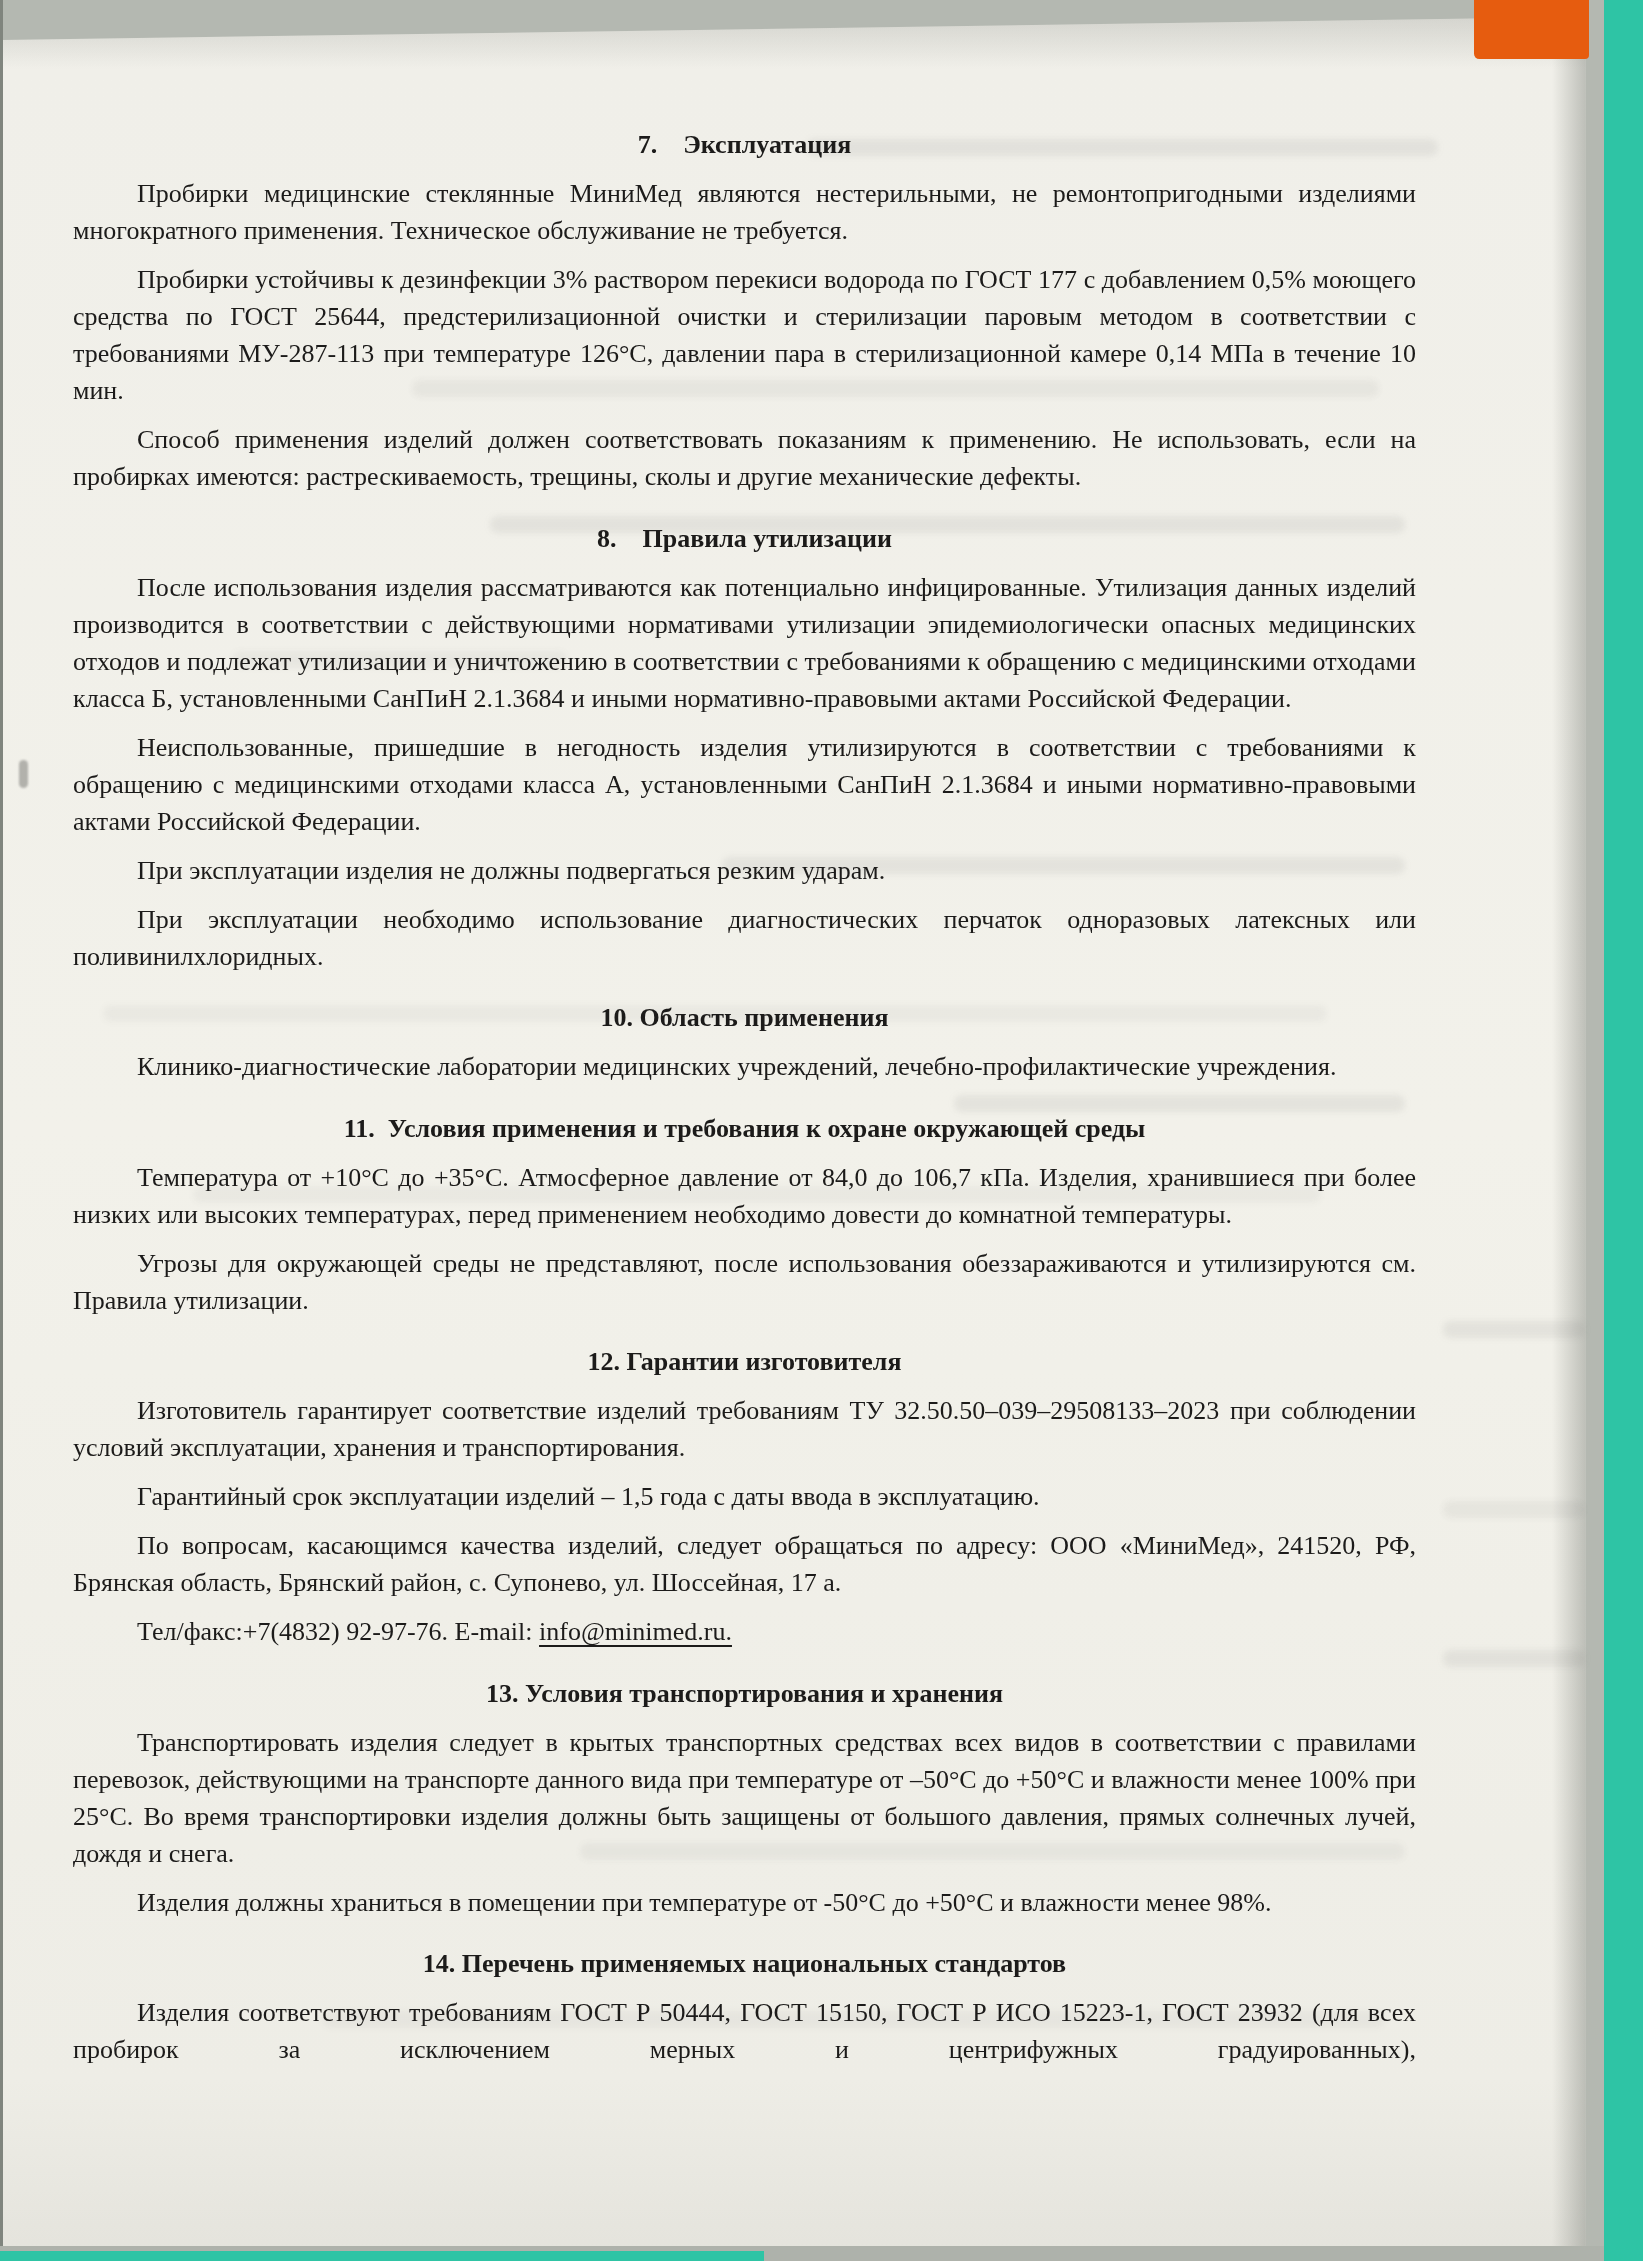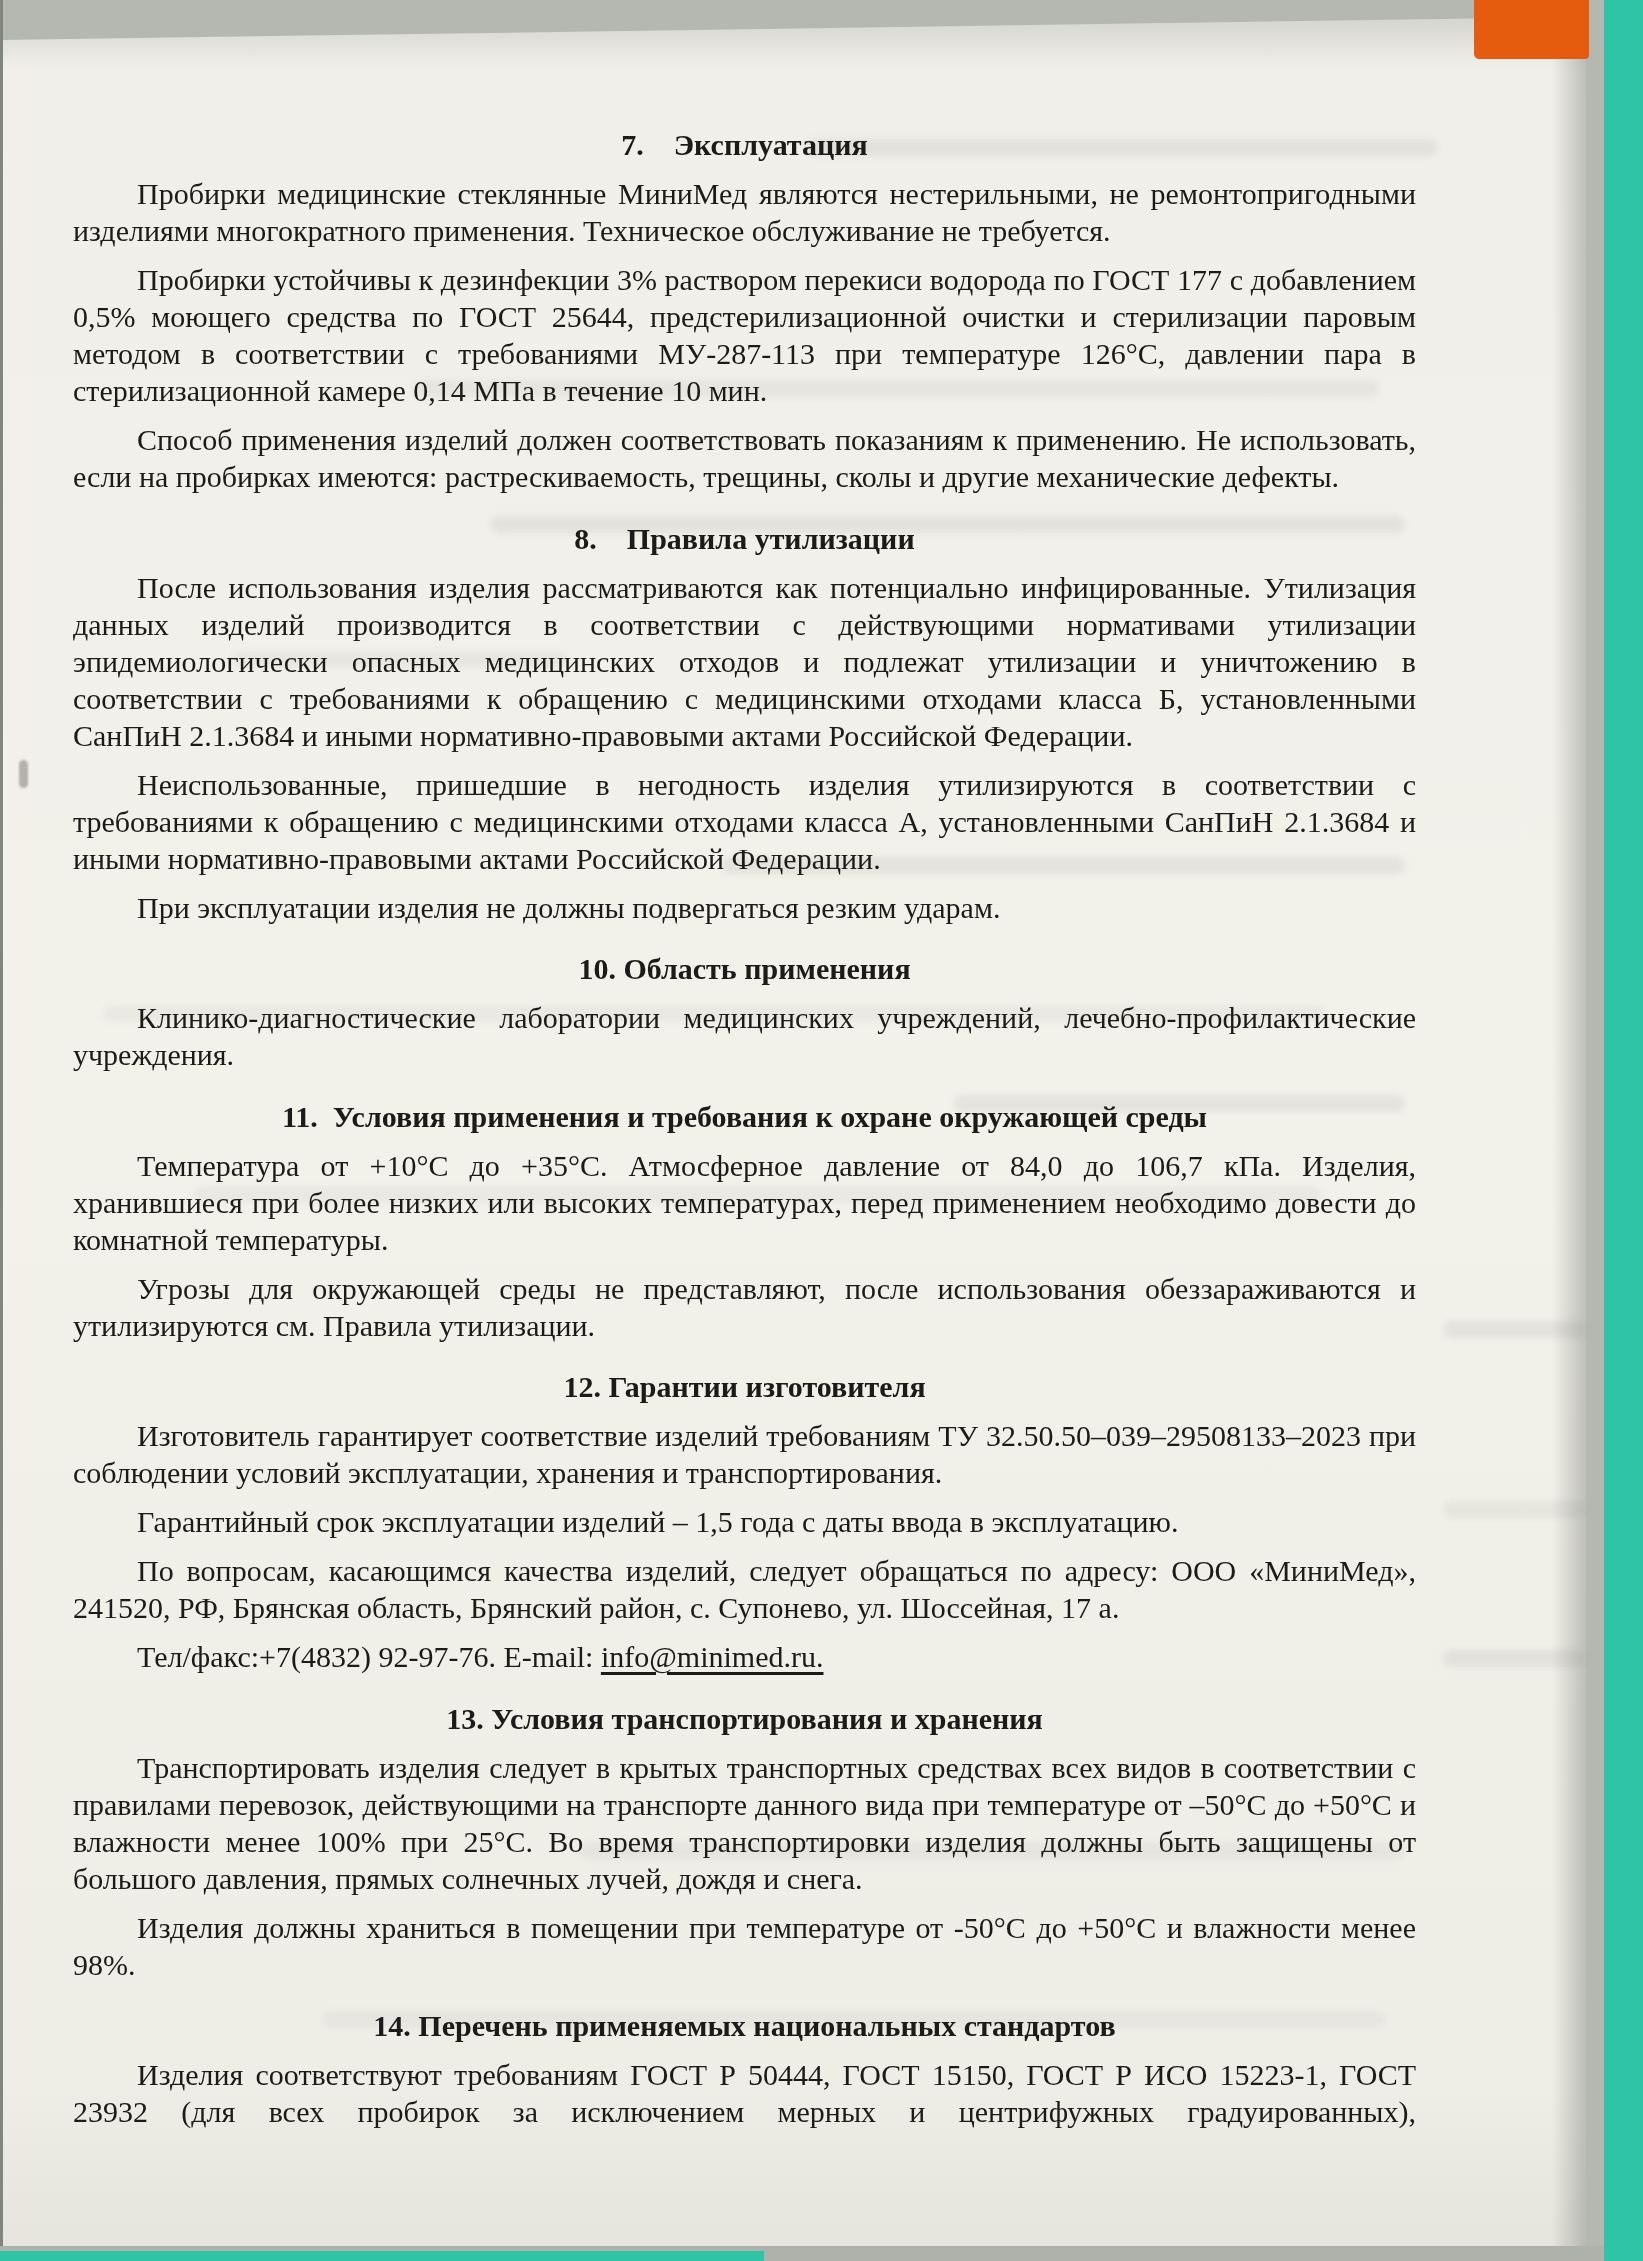--- a/index.html
+++ b/index.html
@@ -73,21 +73,21 @@
     border-radius:8.4px;
   }
 
   
   .content {
     position:absolute;
     left:61px; top:126px;
     width:1367px;
     z-index:3;
     color:#1c1b1a;
-    font-size:30px;
+    font-size:26px;
     line-height:37px;
     text-align:justify;
     hyphens:auto;
   }
   .heading {
     font-weight:700;
     text-align:center;
     text-align-last:center;
     margin:24.5px 0 3.9px;
     white-space:pre-wrap;
@@ -135,20 +135,21 @@
       <p class="para"><span>Пробирки устойчивы к дезинфекции 3% раствором перекиси водорода по ГОСТ 177 с добавлением 0,5% моющего средства по ГОСТ 25644, предстерилизационной очистки и стерилизации паровым методом в соответствии с требованиями МУ-287-113 при температуре 126°С, давлении пара в стерилизационной камере 0,14 МПа в течение 10 мин.</span></p>
       <p class="para"><span>Способ применения изделий должен соответствовать показаниям к применению. Не использовать, если на пробирках имеются: растрескиваемость, трещины, сколы и другие механические дефекты.</span></p>
     </section>
     <section>
       <div class="heading">8. Правила утилизации</div>
       <p class="para"><span>После использования изделия рассматриваются как потенциально инфицированные. Утилизация данных изделий производится в соответствии с действующими нормативами утилизации эпидемиологически опасных медицинских отходов и подлежат утилизации и уничтожению в соответствии с требованиями к обращению с медицинскими отходами класса Б, установленными СанПиН 2.1.3684 и иными нормативно-правовыми актами Российской Федерации.</span></p>
       <p class="para"><span>Неиспользованные, пришедшие в негодность изделия утилизируются в соответствии с требованиями к обращению с медицинскими отходами класса А, установленными СанПиН 2.1.3684 и иными нормативно-правовыми актами Российской Федерации.</span></p>
     </section>
     <section>
       <p class="para"><span>При эксплуатации изделия не должны подвергаться резким ударам.</span></p>
+      <p class="para"><span>При эксплуатации необходимо использование диагностических перчаток одноразовых латексных или поливинилхлоридных.</span></p>
     </section>
     <section>
       <div class="heading">10. Область применения</div>
       <p class="para"><span>Клинико-диагностические лаборатории медицинских учреждений, лечебно-профилактические учреждения.</span></p>
     </section>
     <section>
       <div class="heading">11. Условия применения и требования к охране окружающей среды</div>
       <p class="para"><span>Температура от +10°С до +35°С. Атмосферное давление от 84,0 до 106,7 кПа. Изделия, хранившиеся при более низких или высоких температурах, перед применением необходимо довести до комнатной температуры.</span></p>
       <p class="para"><span>Угрозы для окружающей среды не представляют, после использования обеззараживаются и утилизируются см. Правила утилизации.</span></p>
     </section>

